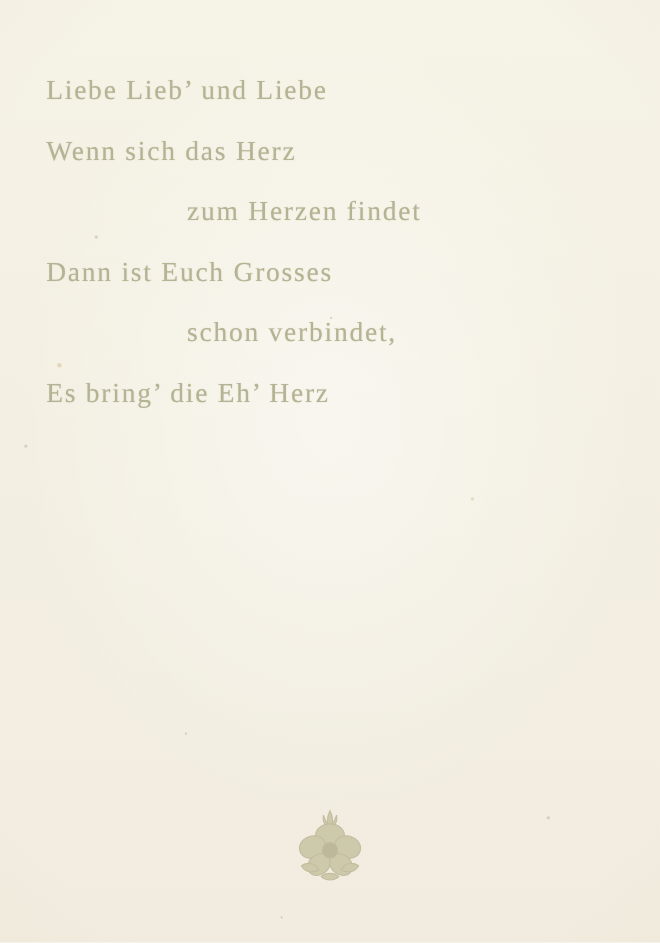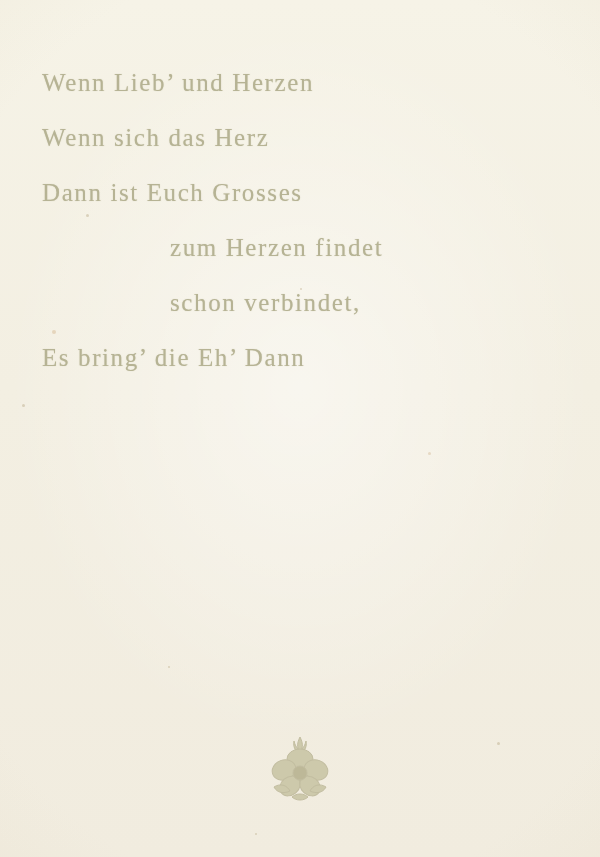--- a/index.html
+++ b/index.html
@@ -69,26 +69,26 @@
   <span class="speck" style="left:86px;  top:214px; width:3px; height:3px;"></span>
   <span class="speck" style="left:52px;  top:330px; width:4px; height:4px; background:rgba(196,152,96,0.30);"></span>
   <span class="speck" style="left:22px;  top:404px; width:3px; height:3px;"></span>
   <span class="speck" style="left:300px; top:288px; width:2px; height:2px;"></span>
   <span class="speck" style="left:428px; top:452px; width:3px; height:3px; background:rgba(196,160,110,0.30);"></span>
   <span class="speck" style="left:168px; top:666px; width:2px; height:2px;"></span>
   <span class="speck" style="left:497px; top:742px; width:3px; height:3px;"></span>
   <span class="speck" style="left:255px; top:833px; width:2px; height:2px;"></span>
 
   <div class="poem">
-    <div class="line indent-left">Wenn Lieb’ und Herzen</div>
+    <div class="line indent-left">Liebe Lieb’ und Liebe</div>
     <div class="line indent-left">Wenn sich das Herz</div>
+    <div class="line indent-right">zum Herzen findet</div>
     <div class="line indent-left">Dann ist Euch Grosses</div>
-    <div class="line indent-right">zum Herzen findet</div>
     <div class="line indent-right">schon verbindet,</div>
-    <div class="line indent-left">Es bring’ die Eh’ Dann</div>
+    <div class="line indent-left">Es bring’ die Eh’ Herz</div>
   </div>
 
   <div class="ornament">
     <span>
       <svg width="80" height="80" viewBox="0 0 80 80" aria-hidden="true">
         <g fill="#cdc9ab" stroke="#c2bda0" stroke-width="1">
 
           <path d="M40 8 C37 14, 37 18, 39 22 L41 22 C43 18, 43 14, 40 8 Z"></path>
           <path d="M34 12 C33 18, 35 21, 38 23 L39 21 C36 18, 35 16, 34 12 Z"></path>
           <path d="M46 12 C47 18, 45 21, 42 23 L41 21 C44 18, 45 16, 46 12 Z"></path>

